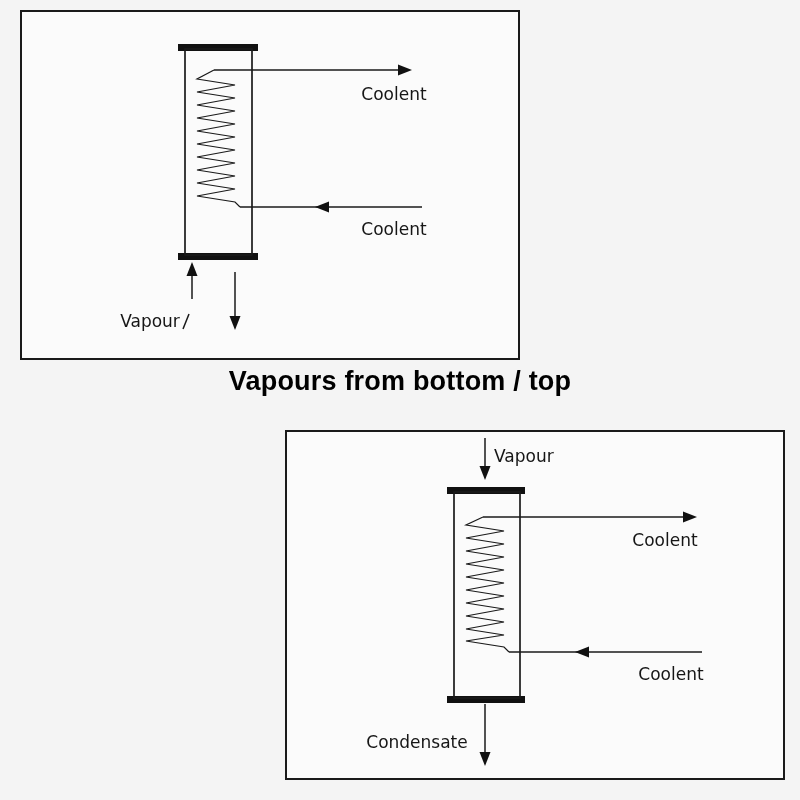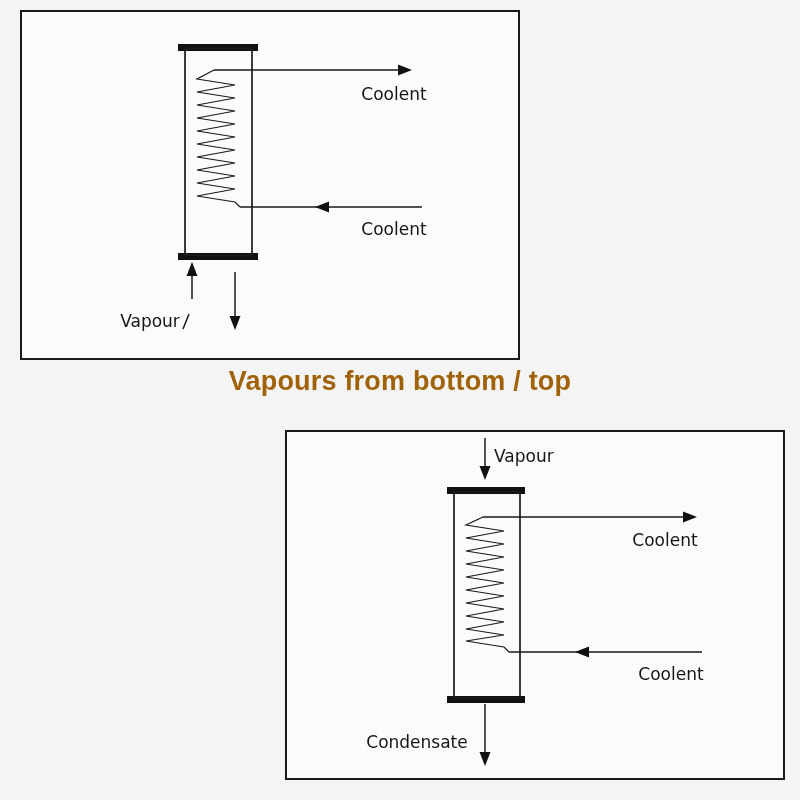--- a/index.html
+++ b/index.html
@@ -30,21 +30,21 @@
     left: 285px; top: 430px;
     width: 500px; height: 350px;
   }
   .diagram-title {
     position: absolute;
     top: 366px;
     left: 0; right: 0;
     text-align: center;
     font-size: 27px;
     font-weight: bold;
-    color: #a16207;
+    color: #000000;
     letter-spacing: 0.2px;
     font-family: "Liberation Sans", "DejaVu Sans", sans-serif;
   }
   svg { display: block; }
   svg text {
     font-family: "DejaVu Sans", "Liberation Sans", sans-serif;
     font-size: 17px;
     fill: #161616;
   }
   .ln { stroke: #1a1a1a; stroke-width: 1.5; fill: none; }

